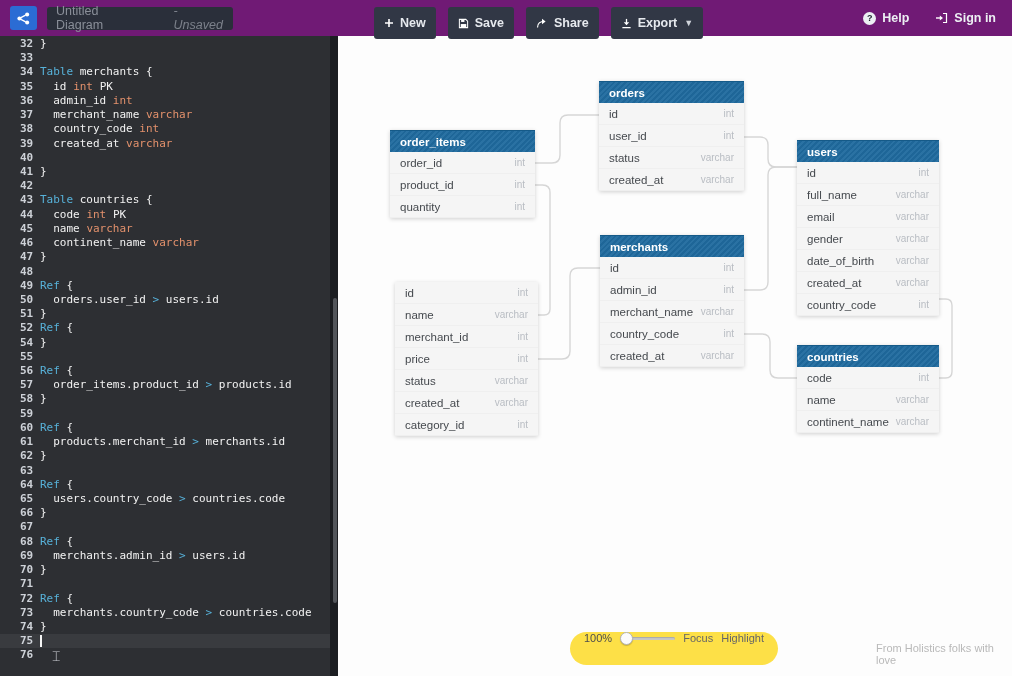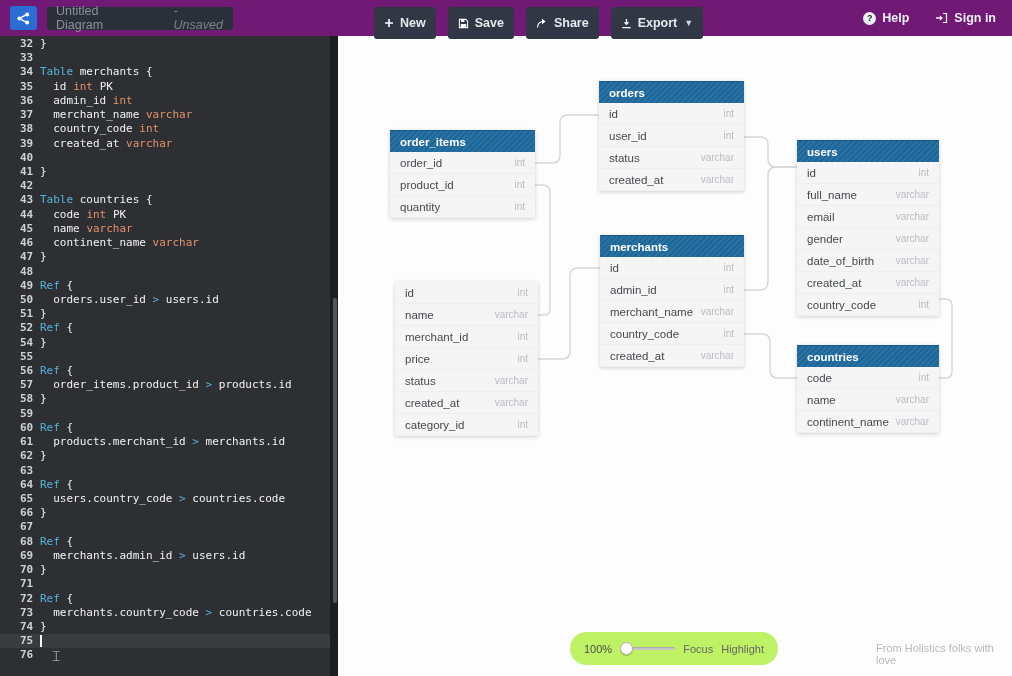--- a/index.html
+++ b/index.html
@@ -64,21 +64,21 @@
                  #1f6a9e;
                border-top:1px solid #155a88;text-align:right; }
   .db-row { height:22px; background:#f5f5f5; display:flex; align-items:center;
             justify-content:space-between; padding:0 10px;
             border-bottom:1px solid rgba(0,0,0,0.025); }
   .f-name { color:#45494e; }
   .f-type { color:#b9bdc3; font-size:10px; }
 
   
   .zoom-pill { position:absolute; left:232px; top:596px; width:208px; height:33px;
-               background:#bef264; border-radius:17px; display:flex; align-items:center;
+               background:#fde047; border-radius:17px; display:flex; align-items:flex-start;
                padding:0 14px; gap:8px; }
   .zoom-label { font-size:11px; color:#4d4d4d; }
   .slider { position:relative; width:76px; height:13px; display:flex; align-items:center; }
   .slider-track { position:absolute; left:4px; right:0; height:3px; background:#c7c7c7;
                   border-radius:2px; box-shadow:inset 0 1px 1px rgba(0,0,0,0.15); }
   .slider-handle { position:absolute; left:0; top:0; width:13px; height:13px;
                    border-radius:50%; background:#fbfbfb; border:1px solid #b5b5b5;
                    box-shadow:0 1px 1px rgba(0,0,0,0.2); cursor:pointer; }
   .toggle-label { font-size:11px; color:#666; cursor:pointer; }
   .footer-note { position:absolute; left:538px; top:606px; font-size:11px; color:#b9b9b9; }

